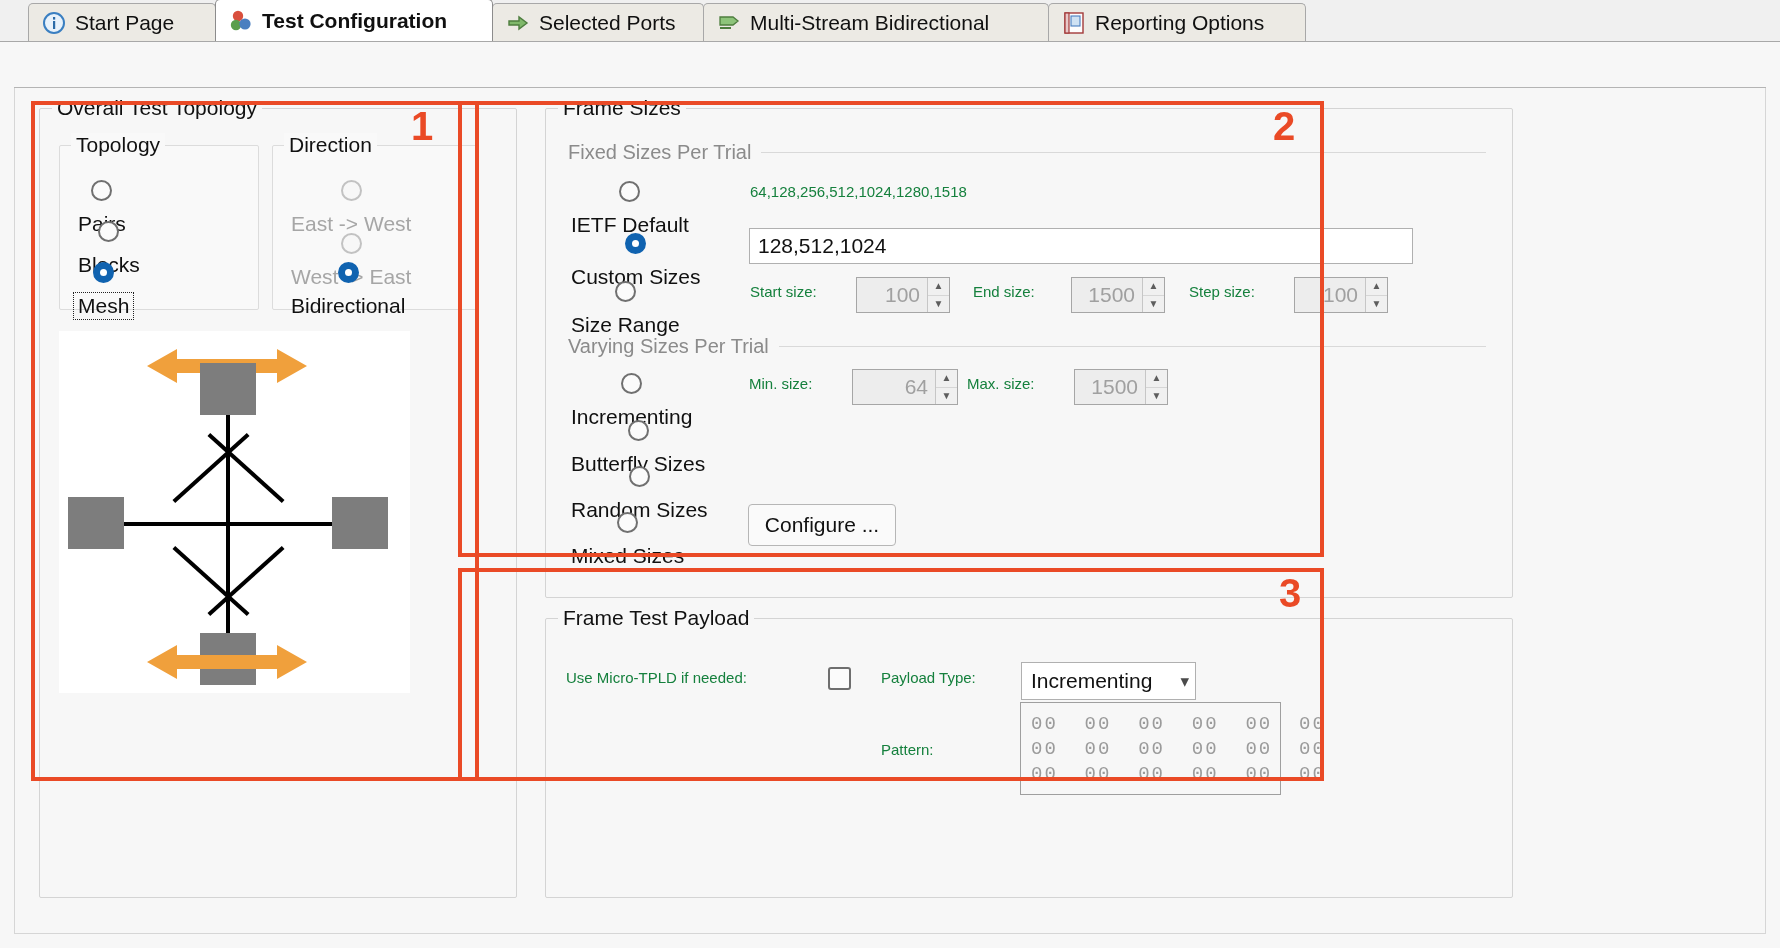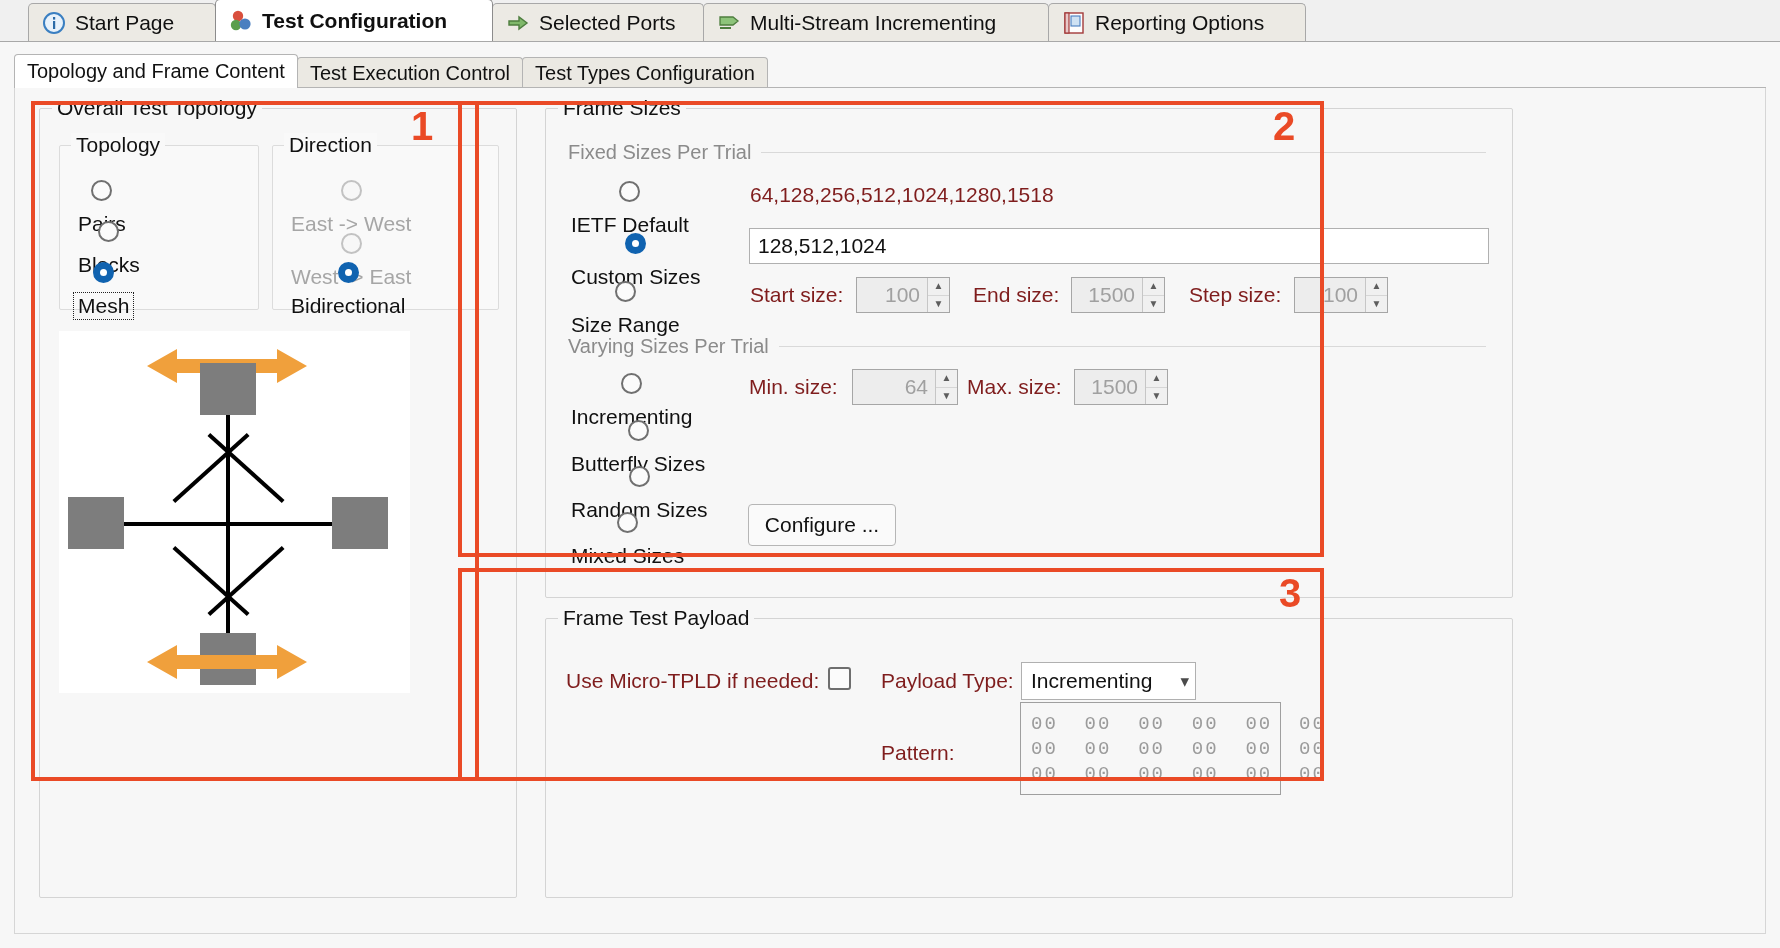--- a/index.html
+++ b/index.html
@@ -183,21 +183,21 @@
   .seplabel {
     position: absolute;
     display: flex;
     align-items: center;
     gap: 10px;
     white-space: nowrap;
   }
   .seplabel span { font-size: 20px; color: #8b8b8b; }
   .seplabel .rule { height: 1px; background: #d9d9d9; }
 
-  .plain { position: absolute; font-size: 21px; color: #7f1d1d; white-space: nowrap; }
+  .plain { position: absolute; font-size: 15px; color: #15803d; white-space: nowrap; }
 
   
   .textinput {
     position: absolute;
     background: #ffffff;
     border: 1px solid #b0b0b0;
     font-size: 21px;
     color: #111;
     display: flex;
     align-items: center;
@@ -336,47 +336,36 @@
       <span>Selected Ports</span>
     </div>
 
     <div class="tab" style="width:346px;">
       <span class="tabicon">
         <svg width="24" height="24" viewBox="0 0 24 24">
           <path d="M3 6 h13 l5 4 -5 4 H3 z" fill="#8dc47a" stroke="#4d7d3e" stroke-width="1.3"></path>
           <rect x="3" y="16" width="11" height="2" fill="#4d7d3e"></rect>
         </svg>
       </span>
-      <span>Multi-Stream Incrementing</span>
+      <span>Multi-Stream Bidirectional</span>
     </div>
 
 
     <div class="tab" style="width:258px;">
       <span class="tabicon">
         <svg width="24" height="24" viewBox="0 0 24 24">
           <rect x="3" y="2" width="18" height="20" fill="#fdfdfd" stroke="#a33a3a" stroke-width="1.4"></rect>
           <rect x="3" y="2" width="4" height="20" fill="#e8c9c9" stroke="#a33a3a" stroke-width="1.2"></rect>
           <rect x="9" y="5" width="9" height="10" fill="#cfe2f3" stroke="#4a7fc0" stroke-width="1.1"></rect>
         </svg>
       </span>
       <span>Reporting Options</span>
     </div>
   </div>
 
-  <div class="inner-tabs">
-    <div class="itab active">
-      <span>Topology and Frame Content</span>
-    </div>
-    <div class="itab">
-      <span>Test Execution Control</span>
-    </div>
-    <div class="itab">
-      <span>Test Types Configuration</span>
-    </div>
-  </div>
   <div class="inner-underline"></div>
 
   <div class="page-body">
 
     <div class="group" style="left:24px; top:20px; width:478px; height:790px;">
       <div class="glabel">Overall Test Topology</div>
 
       <div class="subgroup" style="left:19px; top:36px; width:200px; height:165px;">
         <div class="glabel">Topology</div>
 
@@ -389,21 +378,21 @@
           <span class="radio"></span>
           <span class="rlabel">Blocks</span>
         </div>
 
         <div class="radio-row" style="left:18px; top:116px;">
           <span class="radio checked"></span>
           <span class="rlabel focused">Mesh</span>
         </div>
       </div>
 
-      <div class="subgroup" style="left:232px; top:36px; width:227px; height:165px;">
+      <div class="subgroup" style="left:232px; top:36px; width:206px; height:165px;">
         <div class="glabel">Direction</div>
 
         <div class="radio-row" style="left:18px; top:34px;">
           <span class="radio disabled"></span>
           <span class="rlabel disabled">East -&gt; West</span>
         </div>
 
         <div class="radio-row" style="left:18px; top:87px;">
           <span class="radio disabled"></span>
           <span class="rlabel disabled">West -&gt; East</span>
@@ -450,21 +439,21 @@
       <div class="radio-row" style="left:25px; top:72px;">
         <span class="radio"></span>
         <span class="rlabel">IETF Default</span>
       </div>
       <div class="plain" style="left:204px; top:74px;">64,128,256,512,1024,1280,1518</div>
 
       <div class="radio-row" style="left:25px; top:124px;">
         <span class="radio checked"></span>
         <span class="rlabel">Custom Sizes</span>
       </div>
-      <div class="textinput" style="left:203px; top:119px; width:740px; height:36px;">
+      <div class="textinput" style="left:203px; top:119px; width:664px; height:36px;">
         <span>128,512,1024</span>
       </div>
 
       <div class="radio-row" style="left:25px; top:172px;">
         <span class="radio"></span>
         <span class="rlabel">Size Range</span>
       </div>
 
       <div class="plain" style="left:204px; top:174px;">Start size:</div>
       <div class="spin" style="left:310px; top:168px; width:94px;">

